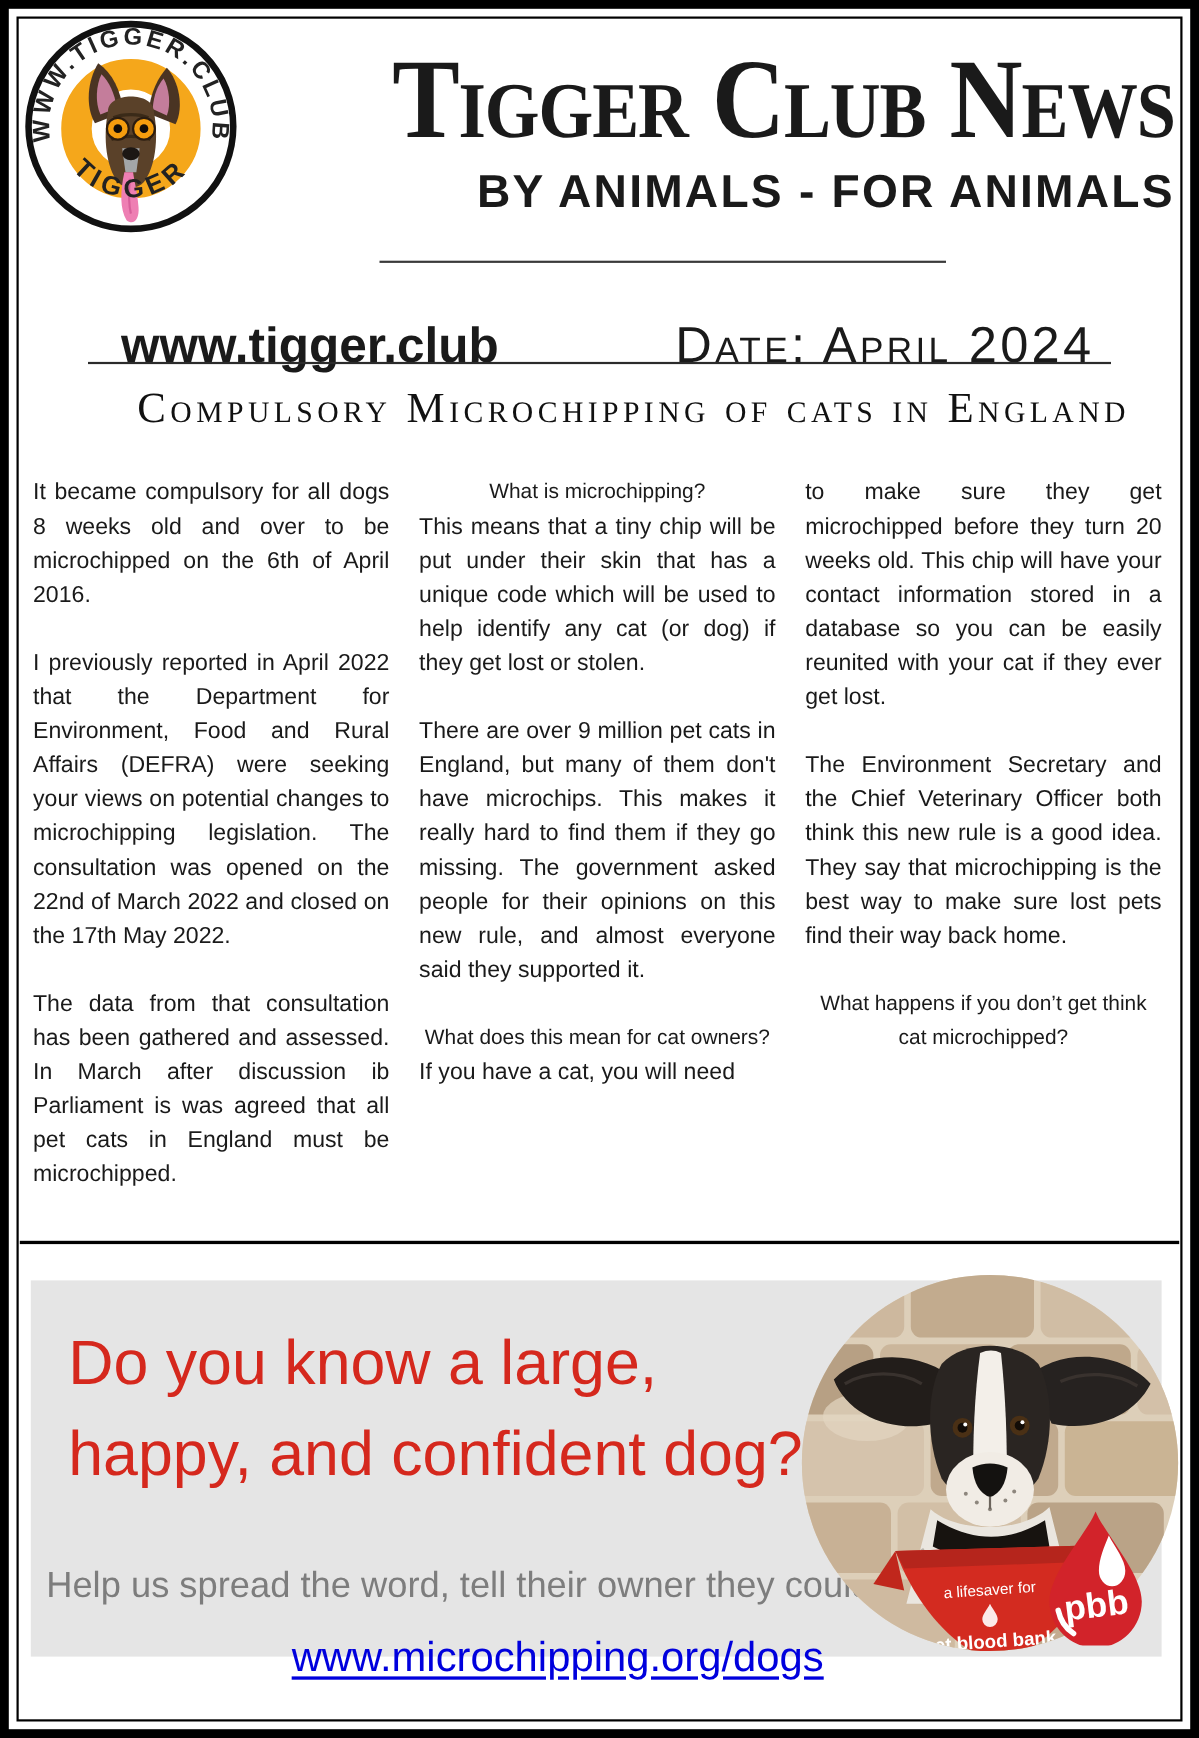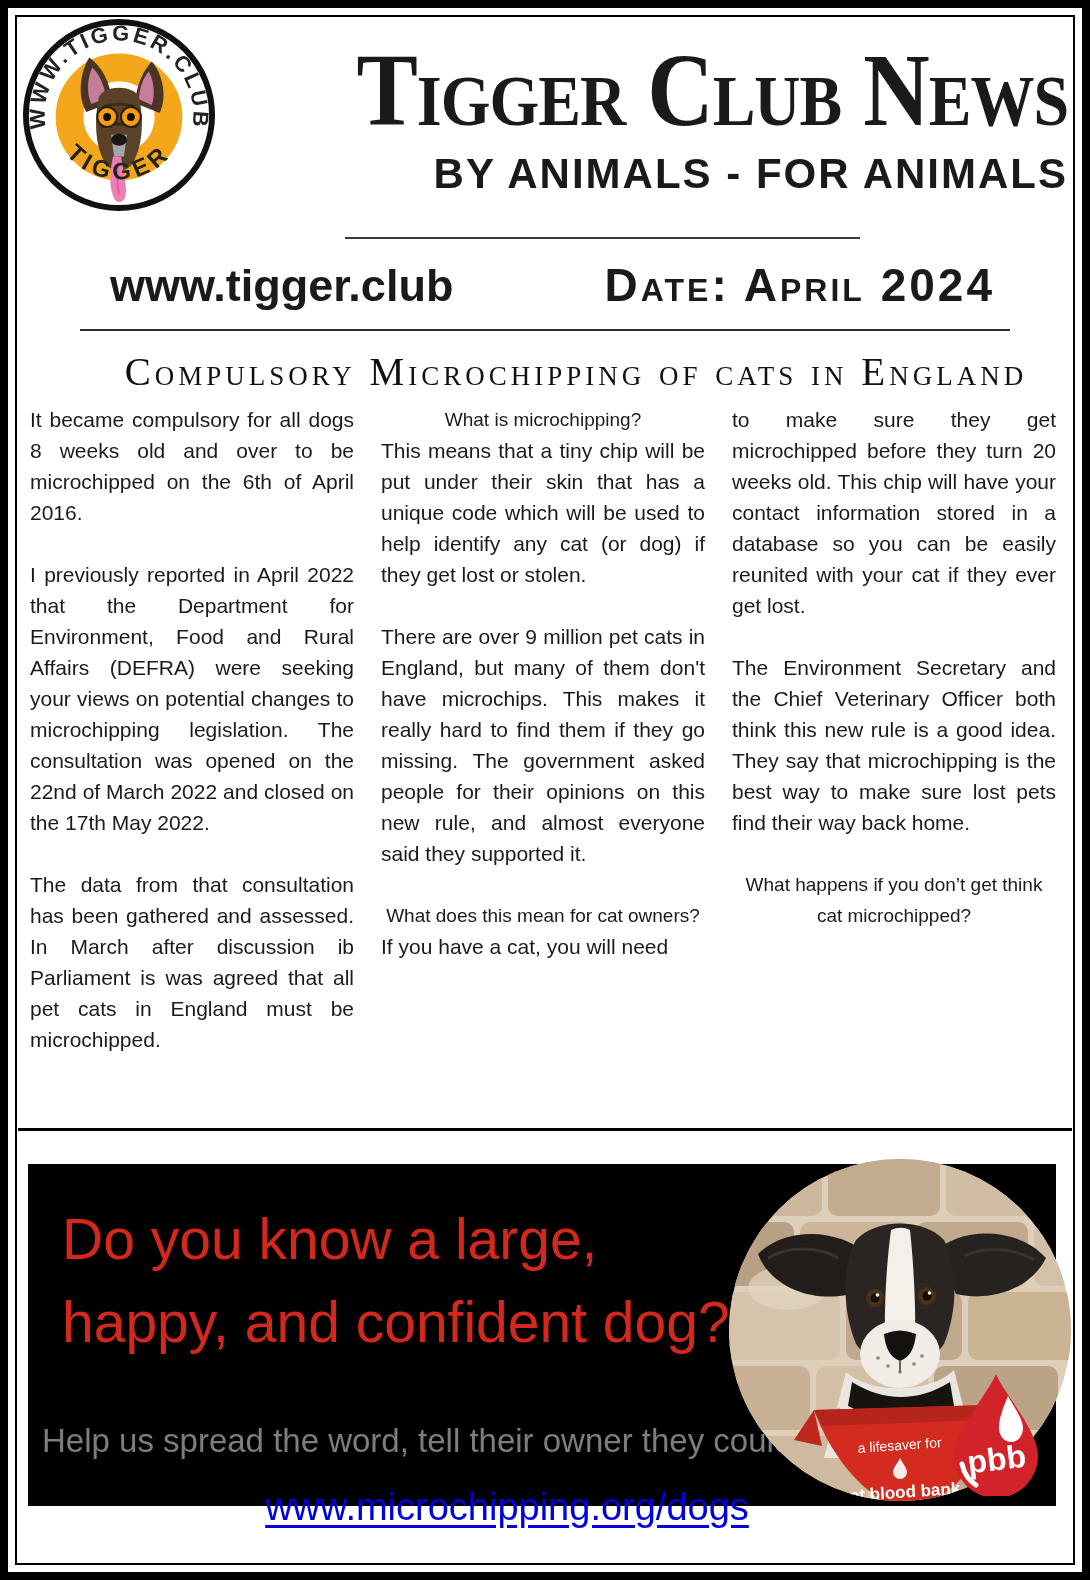--- a/index.html
+++ b/index.html
@@ -34,47 +34,47 @@
     font-variant:small-caps;
     font-weight:600;
     font-size:42px;
     letter-spacing:2px;
     white-space:nowrap;
   }
 
   .rule-short{position:absolute;top:237px;left:345px;width:515px;height:2px;background:#3a3a3a;}
   .meta-row{position:absolute;top:258px;left:30px;right:30px;display:flex;justify-content:space-between;align-items:baseline;padding:0 65px 0 80px;}
   .website{font-size:45px;font-weight:700;letter-spacing:0px;}
-  .date{font-variant:small-caps;font-weight:700;font-size:46px;letter-spacing:3px;}
+  .date{font-variant:small-caps;font-weight:400;font-size:46px;letter-spacing:3px;margin-top:28px;}
   .rule-full{position:absolute;top:329px;left:80px;width:930px;height:2px;background:#2b2b2b;}
 
   .headline{
     position:absolute;top:349px;left:0;width:100%;
     text-align:center;
     font-family:"Liberation Serif",serif;
     font-variant:small-caps;
     font-size:39px;
     letter-spacing:4px;
     color:#111;
     white-space:nowrap;
     padding-left:31px;
   }
 
   .columns{
-    position:absolute;top:404px;left:30px;width:1026px;
+    position:absolute;top:432px;left:30px;width:1026px;
     display:grid;grid-template-columns:repeat(3,1fr);column-gap:27px;
   }
   .col{font-size:21px;line-height:31px;text-align:justify;}
   .col p{margin:0 0 31px 0;}
   .col p:last-child{margin-bottom:0;}
   .col h4{margin:0;font-size:19px;line-height:31px;font-weight:400;text-align:center;}
 
   .rule-heavy{position:absolute;top:1128px;left:18px;width:1054px;height:3px;background:#000;}
 
-  .ad-box{position:absolute;left:28px;top:1164px;width:1028px;height:342px;background:#000000;}
+  .ad-box{position:absolute;left:28px;top:1164px;width:1028px;height:342px;background:#e5e5e5;}
   .ad-headline{
     position:absolute;left:34px;top:34px;
     font-size:57px;line-height:83px;font-weight:500;
     color:#d5281d;letter-spacing:0;
   }
   .ad-sub{
     position:absolute;left:14px;top:258px;
     font-size:33px;color:#7d7d7d;font-weight:400;white-space:nowrap;
   }
   .dog-photo{position:absolute;left:728px;top:1158px;width:344px;height:344px;z-index:5;}

